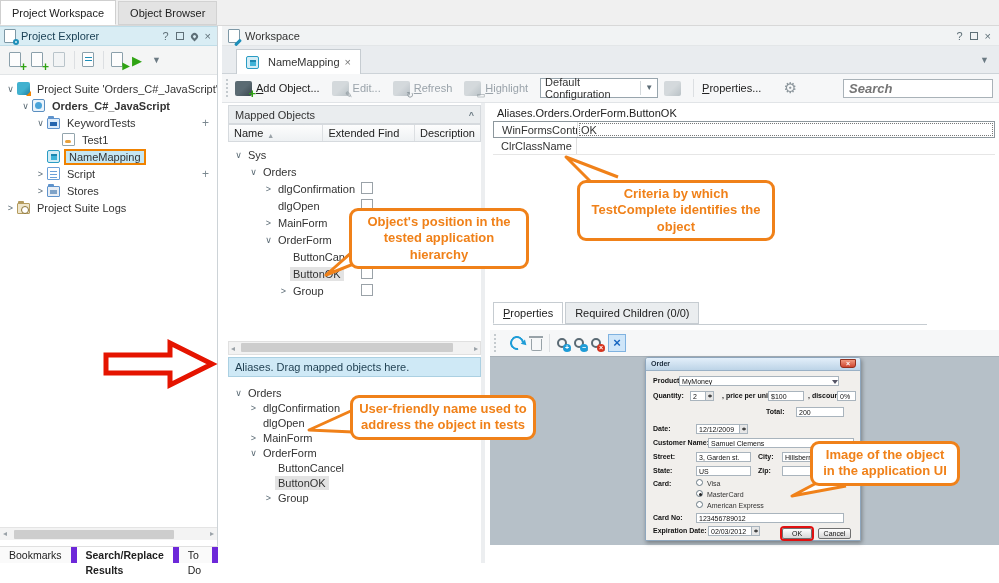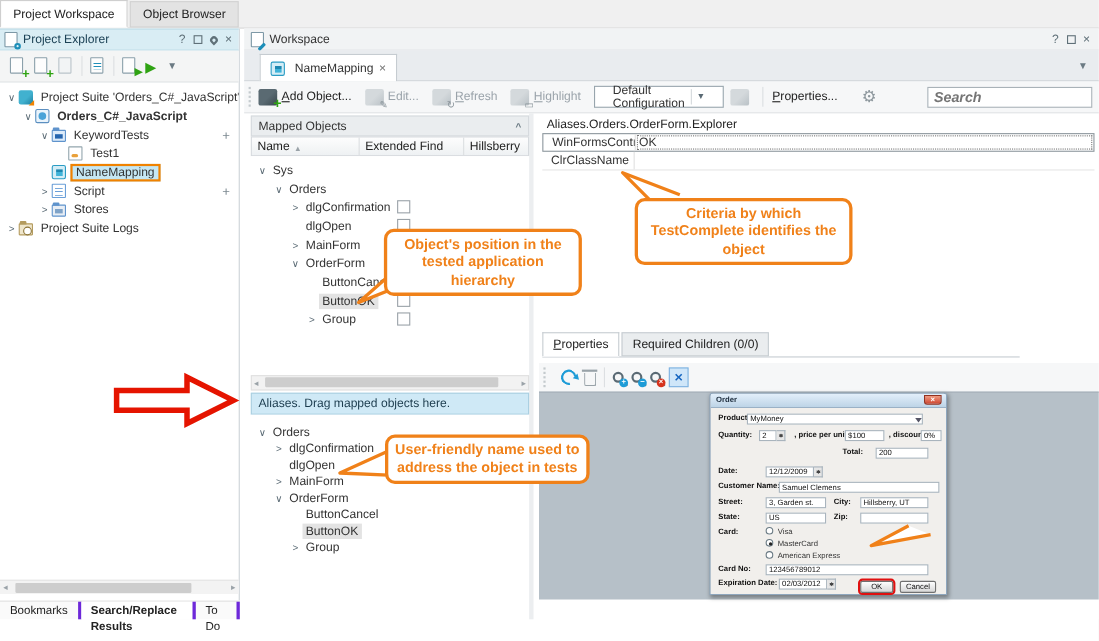--- a/index.html
+++ b/index.html
@@ -59,21 +59,21 @@
   .test-icon { background:#fff; border:1px solid #93a5ad; border-radius:1px; }
   .test-icon::after { content:""; position:absolute; left:2px; bottom:2px; width:6px; height:3px; background:#e9a13b; border-radius:2px; }
   .name-mapping-icon { background:#d4edf6; border:1px solid #2a9cc4; }
   .name-mapping-icon::after { content:""; position:absolute; left:3px; top:3px; width:6px; height:6px; background:linear-gradient(#1d87b0 40%,#3fb3d8 40%); }
   .script-icon { background:#fff; border:1px solid #6a9fd8; border-radius:1px; }
   .script-icon::after { content:""; position:absolute; left:2px; top:3px; width:7px; height:7px; background:repeating-linear-gradient(#6a9fd8 0 1px,#fff 1px 3px); }
   .pe-hscroll { position:absolute; left:0; top:501px; width:217px; height:13px; background:#f3f3f3; border-top:1px solid #e4e4e4; }
   .hthumb { position:absolute; left:14px; top:2px; height:9px; background:#cdcdcd; border-radius:1px; }
   .harrow { position:absolute; top:1px; font-size:8px; color:#9aa2a8; }
   .pe-tabs { position:absolute; left:0; top:546px; width:218px; height:17px; background:#fafafa; border-top:1px solid #e0e0e0; display:flex; font-size:10.5px; align-items:stretch; }
-  .pe-tab { padding:1px 9px; border-right:3px solid #6d28d9; color:#222; line-height:15px; }
+  .pe-tab { padding:1px 9px; border-right:6px solid #6d28d9; color:#222; line-height:15px; }
   .pe-tab.active { background:#fff; font-weight:bold; }
 
   
   .status { position:absolute; left:0; top:563px; width:999px; height:20px; background:#f2f1ec; border-top:1px solid #d9d7d0; display:flex; align-items:stretch; font-size:10px; }
   .st-cell { border-right:1px solid #dedcd5; display:flex; align-items:center; justify-content:center; }
   .st-dim { color:#b3b3b3; } .st-on { color:#222; font-weight:bold; }
   .grip { position:absolute; right:3px; bottom:3px; width:12px; height:12px;
     background:radial-gradient(circle at 2px 2px,#b9b9b9 1px,transparent 1.2px),radial-gradient(circle at 7px 2px,#b9b9b9 1px,transparent 1.2px),radial-gradient(circle at 7px 7px,#b9b9b9 1px,transparent 1.2px),radial-gradient(circle at 2px 7px,#b9b9b9 1px,transparent 1.2px); }
 
   
@@ -87,21 +87,21 @@
   .tgrip { width:3px; height:18px; border-left:2px dotted #c4cace; margin:0 6px 0 4px; }
   .cube { position:relative; width:17px; height:15px; border-radius:2px; margin-right:4px; flex:none; }
   .cube.dark { background:linear-gradient(135deg,#5a6a72 50%,#39474e); }
   .cube.dark::after { content:"+"; position:absolute; right:-4px; bottom:-5px; color:#2fa313; font-weight:bold; font-size:13px; }
   .cube.lite { background:linear-gradient(135deg,#d4d9dc 50%,#b9c1c6); }
   .cube.lite .ovr { position:absolute; right:-4px; bottom:-4px; font-size:9px; color:#8d979d; }
   .tlbl { margin-right:12px; color:#222; }
   .tlbl.dis { color:#9aa3aa; }
   .mn { display:inline-block; }
   .mn::first-letter { text-decoration:underline; }
-  .combo { width:118px; height:20px; background:#fff; border:1px solid #98a5ad; display:flex; align-items:center; padding:0 16px; margin-right:6px; }
+  .combo { width:118px; height:20px; background:#fff; border:1px solid #98a5ad; display:flex; align-items:center; padding:0 4px; margin-right:6px; }
   .combo .cv { flex:1; } .combo .ca { color:#5a6a74; font-size:8px; border-left:1px solid #d4d9dc; padding-left:4px; height:14px; line-height:14px; }
   .searchbox { position:absolute; right:6px; width:150px; height:19px; background:#fff; border:1px solid #a9b2b8; display:flex; align-items:center; padding:0 5px; }
   .searchbox input { border:none; outline:none; flex:1; font-family:"Liberation Sans",sans-serif; font-size:13px; font-style:italic; color:#555; background:transparent;font-weight:bold; }
   .magglass { position:relative; width:8px; height:8px; border:1.5px solid #6b7a83; border-radius:50%; flex:none; }
   .magglass::after { content:""; position:absolute; left:6px; top:6px; width:4px; height:1.5px; background:#6b7a83; transform:rotate(45deg); }
   .gear { color:#8d979d; font-size:15px; margin:0 10px; }
 
   
   .midcol { position:absolute; left:6px; top:77px; width:257px; height:460px; border-right:4px solid #eceef0; }
   .mo-head { position:absolute; left:0; top:2px; width:253px; height:19px; background:#eaedef; border:1px solid #d6dade; display:flex; align-items:center; padding:0 6px; }
@@ -329,21 +329,21 @@
       <div class="mo-head">
         <span>Mapped Objects</span>
         <span class="chev">^</span>
       </div>
       <div class="mo-cols">
         <span class="mo-col" style="width:98px">
             <span>Name</span>
             <span class="sort">▲</span>
           </span>
         <span class="mo-col" style="width:95px">Extended Find</span>
-        <span class="mo-col" style="flex:1;border-right:none">Hillsberry</span>
+        <span class="mo-col" style="flex:1;border-right:none">Description</span>
       </div>
       <div class="mo-tree" id="mo-tree">
           <div class="trow" style="height: 17px; position: relative;">
             <span style="width: 4px; flex: 0 0 auto;"></span>
             <span class="texp">∨</span>
             <span class="tlabel">Sys</span>
           </div>
           <div class="trow" style="height: 17px; position: relative;">
             <span style="width: 19px; flex: 0 0 auto;"></span>
             <span class="texp">∨</span>
@@ -438,21 +438,21 @@
           </div>
           <div class="trow" style="height: 15px; position: relative;">
             <span style="width: 34px; flex: 0 0 auto;"></span>
             <span class="texp">&gt;</span>
             <span class="tlabel">Group</span>
           </div>
         </div>
     </div>
 
     <div class="rightcol">
-      <div class="obj-path">Aliases.Orders.OrderForm.Explorer</div>
+      <div class="obj-path">Aliases.Orders.OrderForm.ButtonOK</div>
       <div class="prop-table" id="prop-table">
           <div class="prow selrow">
             <span class="pname">WinFormsContro</span>
             <span class="pval dotted">OK</span>
           </div>
           <div class="prow">
             <span class="pname">ClrClassName</span>
           </div>
         </div>
       <div class="prop-tabs">
@@ -549,18 +549,19 @@
   <svg class="tailsvg" style="left:303px;top:406px" width="54" height="32">
     <polygon points="50,4 50,26 6,24" fill="#fff"></polygon>
       <path d="M50,4 L6,24 L50,26" fill="none" stroke="#f08119" stroke-width="3" stroke-linejoin="round"></path>
   </svg>
   <div class="callout" style="left:350px;top:395px;width:186px">User-friendly name used to address the object in tests</div>
 
   <svg class="tailsvg" style="left:786px;top:476px" width="62" height="26">
     <polygon points="40,2 60,10 6,20" fill="#fff"></polygon>
       <path d="M40,2 L6,20 L60,10" fill="none" stroke="#f08119" stroke-width="3" stroke-linejoin="round"></path>
   </svg>
+  <div class="callout" style="left:810px;top:441px;width:150px">Image of the object in the application UI</div>
 
   <svg class="arrowsvg" style="left:98px;top:336px" width="122" height="54">
     <path d="M8,19 L72,19 L72,7 L114,28 L72,49 L72,37 L8,37 Z" fill="#fff" stroke="#e51400" stroke-width="5" stroke-linejoin="miter"></path>
   </svg>
 
 </div>
 
 </body></html>

